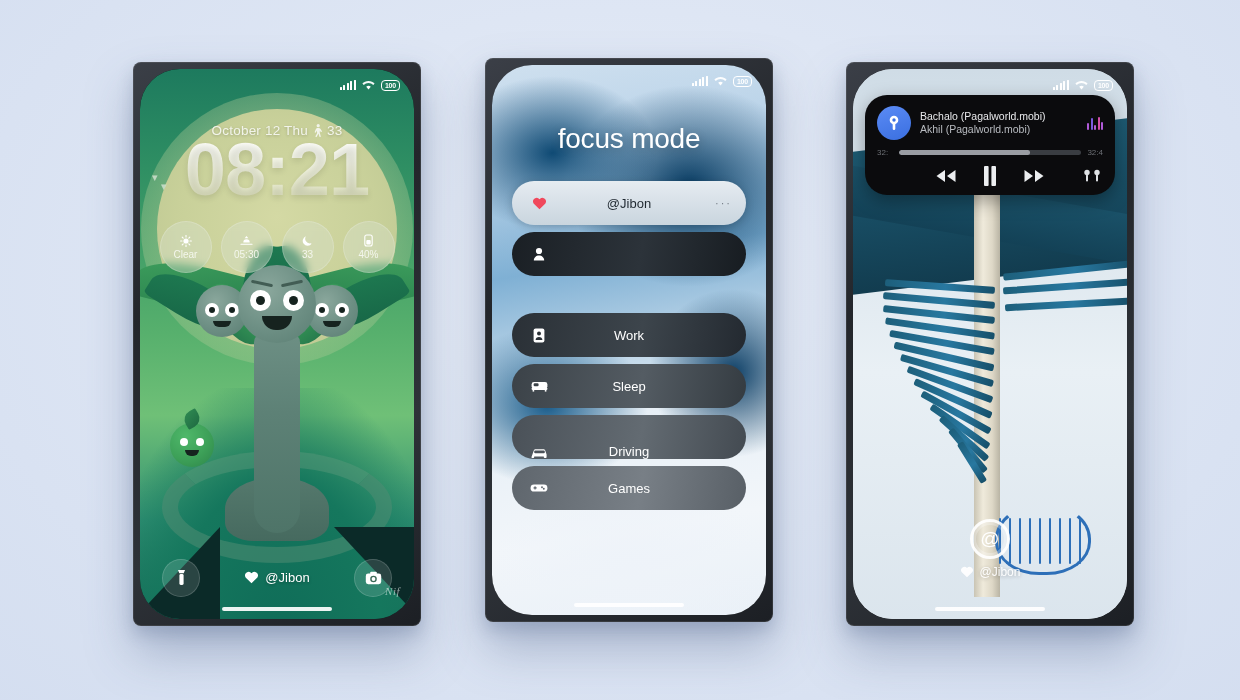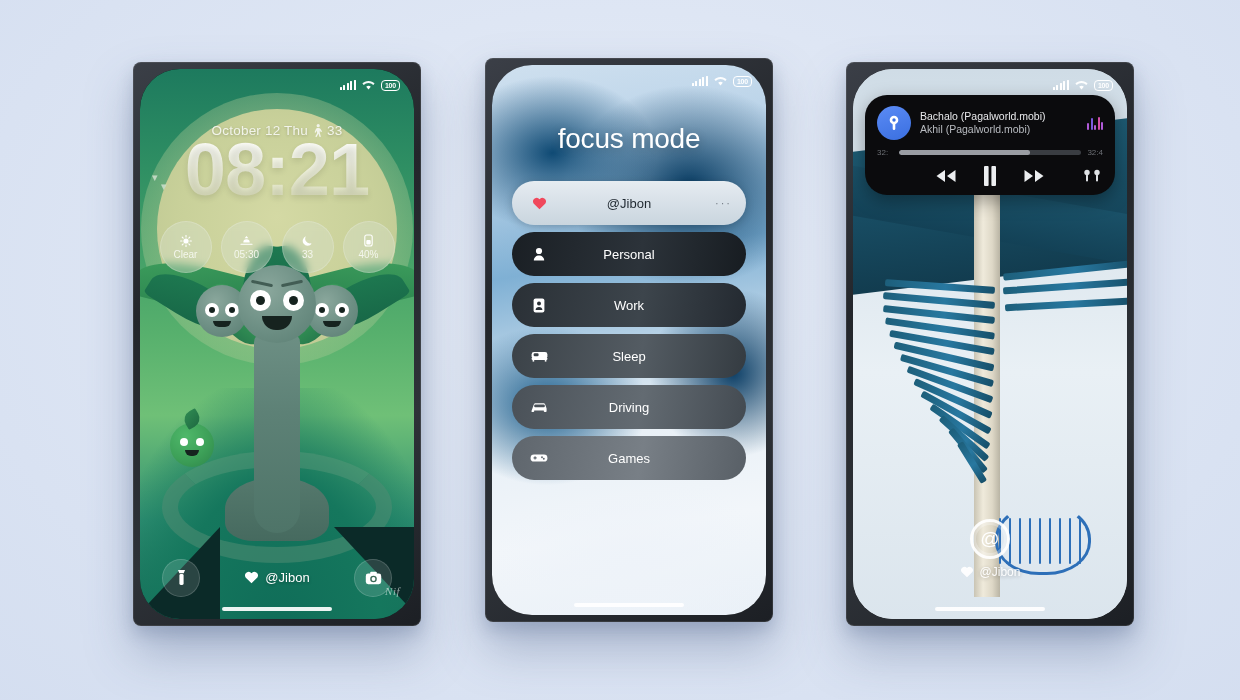--- a/index.html
+++ b/index.html
@@ -222,23 +222,23 @@
   }
   .frow .fdots{ margin-left:auto; letter-spacing:2px; font-size:11px; opacity:.55; }
   .frow.sel{
     background:linear-gradient(180deg,#e6ecf1 0%,#d6dfe7 55%,#c9d5de 100%);
     color:#1f2830;
     box-shadow:0 2px 8px rgba(0,0,0,.18);
   }
   .frow.sel .ficon{ color:#f0485c; font-size:15px; }
   .frow.r1{ background:linear-gradient(100deg,#0a0d10 0%,#13181d 55%,#0d1114 100%); }
   .frow.r2{ background:linear-gradient(100deg,#1a1f24 0%,#2c333a 55%,#171c21 100%); }
-  .frow.r3{ background:linear-gradient(100deg,#2a3036 0%,#3d454c 55%,#232930 100%); }
+  .frow.r3{ background:linear-gradient(100deg,#2a3036 0%,#3d454c 55%,#232930 100%);margin-top:30px; }
   .frow.r4{ background:linear-gradient(100deg,#3b4248 0%,#545c63 55%,#343b41 100%); }
-  .frow.r5{ background:linear-gradient(100deg,#4a5158 0%,#636b72 55%,#434a51 100%); }
+  .frow.r5{ background:linear-gradient(100deg,#4a5158 0%,#636b72 55%,#434a51 100%);align-items:flex-end; }
   .frow.r6{ background:linear-gradient(100deg,#565d64 0%,#6e767d 55%,#4f565d 100%); }
   .frow.r7{ background:linear-gradient(100deg,#5f666d 0%,#787f86 55%,#585f66 100%); }
 
   
   .p3-wall{
     position:absolute; inset:0;
     background:linear-gradient(180deg,#d9e4ec 0%,#e6edf3 30%,#eef3f7 60%,#e2eaf0 100%);
     overflow:hidden;
   }
   .p3-sky{ position:absolute; inset:0; background:linear-gradient(180deg,#cfdce6 0%,#e9f0f5 55%,#dbe5ed 100%); }
@@ -526,21 +526,20 @@
         </div>
 
 
         <div class="frow r2">
           <span class="ficon">
             <svg width="12" height="14" viewBox="0 0 12 14">
                 <circle cx="6" cy="4" r="3.1" fill="#fff"></circle>
                 <path d="M.8 13.6c0-3 2.3-5.1 5.2-5.1s5.2 2.1 5.2 5.1Z" fill="#fff"></path>
               </svg>
           </span>
-          <span class="flabel">Personal</span>
         </div>
 
         <div class="frow r3">
           <span class="ficon">
             <svg width="12" height="15" viewBox="0 0 12 15">
                 <rect x=".6" y=".6" width="10.8" height="13.8" rx="2" fill="#fff"></rect>
                 <circle cx="6" cy="5.6" r="2" fill="#2a3036"></circle>
                 <path d="M2.6 12c0-1.9 1.5-3 3.4-3s3.4 1.1 3.4 3Z" fill="#2a3036"></path>
               </svg>
           </span>

